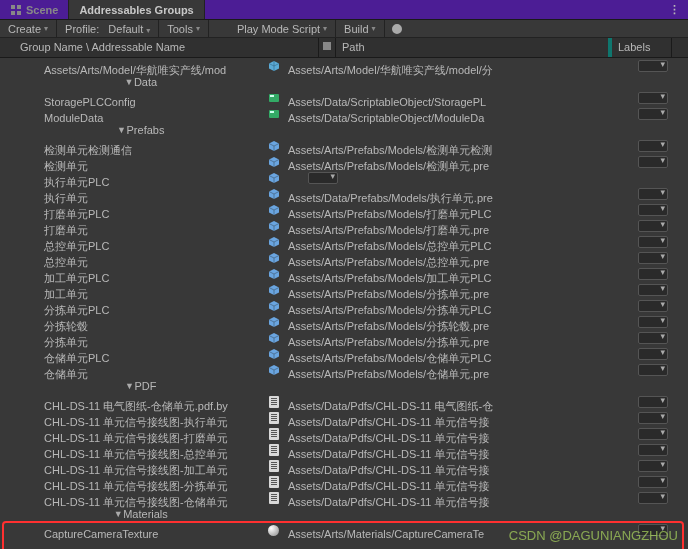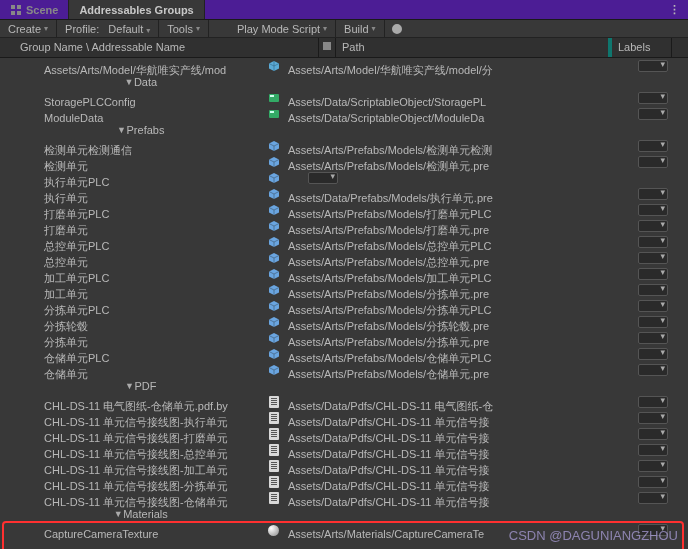--- a/index.html
+++ b/index.html
@@ -42,21 +42,21 @@
 .ic-doc::after { content: ""; position: absolute; left: 2px; top: 2px; width: 6px; height: 1px; background: #555; box-shadow: 0 2px 0 #555, 0 4px 0 #555, 0 6px 0 #555; }
 .ic-mat { background: radial-gradient(circle at 30% 30%, #fff, #888); width: 11px; height: 11px; border-radius: 50%; display: inline-block; }
 
 .dd { display: inline-block; width: 30px; height: 12px; background: #2a2a2a; border: 1px solid #555; border-radius: 2px; position: relative; }
 .dd::after { content: "▾"; position: absolute; right: 2px; top: -2px; font-size: 9px; color: #aaa; }
 
 .dropdown-arrow::after { content: " ▾"; font-size: 8px; color: #888; }
 
 .highlight-box { position: absolute; left: 2px; right: 4px; top: 521px; height: 34px; border: 2px solid #ff3030; border-radius: 4px; pointer-events: none; }
 
-.watermark { position: absolute; right: 10px; bottom: 6px; color: #c4b5fd; font-size: 13px; opacity: 0.6; pointer-events: none; font-family: Arial; }
+.watermark { position: absolute; right: 10px; bottom: 6px; color: #bef264; font-size: 13px; opacity: 0.6; pointer-events: none; font-family: Arial; }
 
 svg { width: 12px; height: 12px; }
 </style>
 </head>
 <body>
 
 <div class="tabs">
   <div class="tab">
     <svg viewBox="0 0 12 12">
         <rect x="1" y="1" width="4" height="4" fill="#888"></rect>

